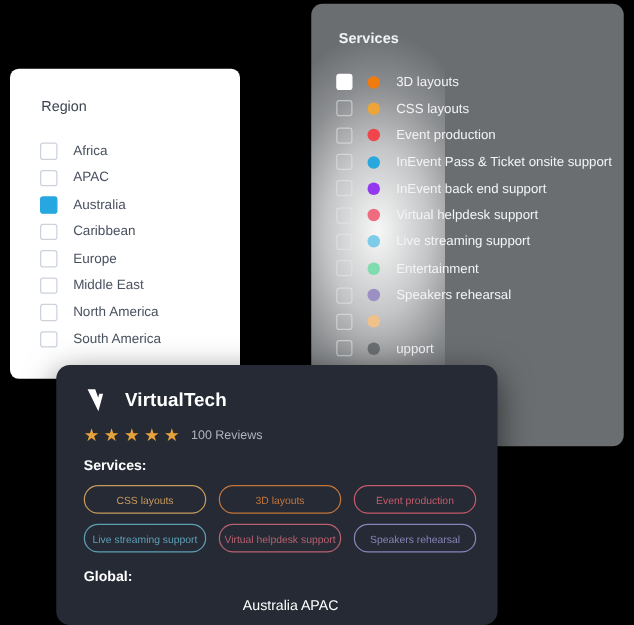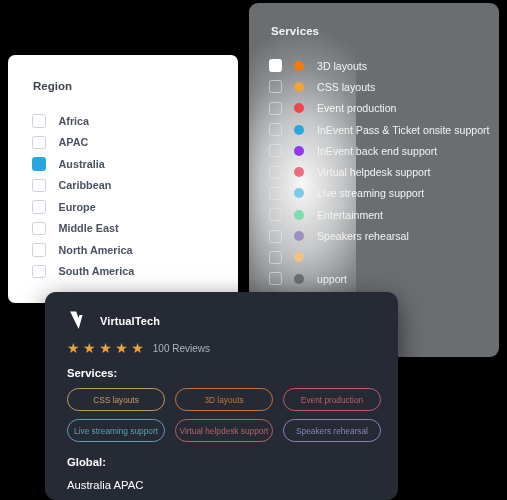--- a/index.html
+++ b/index.html
@@ -86,27 +86,26 @@
     font-size: 10.6px;
     color: #f3f4f5;
     white-space: nowrap;
   }
 
   
   #region-panel {
     position: absolute;
     left: 8px;
     top: 55px;
-    width: 230px;
+    width: 184px;
     height: 248px;
     background: #ffffff;
     border-radius: 7px;
     overflow: hidden;
     box-shadow: 0 6px 20px rgba(0,0,0,0.45);
-    font-weight: bold;
   }
   .region-title {
     position: absolute;
     left: 25px;
     top: 25px;
     font-size: 11.5px;
     color: #3d4450;
   }
   #region-list {
     position: absolute;
@@ -156,21 +155,21 @@
     align-items: center;
     padding: 17px 0 0 22px;
   }
   .vendor-logo {
     width: 23px;
     height: 23px;
     flex: none;
   }
   .vendor-name {
     margin-left: 10px;
-    font-size: 11px;
+    font-size: 15px;
     font-weight: bold;
     color: #ffffff;
     letter-spacing: 0.1px;
   }
   .rating-row {
     display: flex;
     align-items: center;
     padding: 9px 0 0 22px;
   }
   .stars {
@@ -215,20 +214,21 @@
   .regions-label {
     padding: 14px 0 0 22px;
     font-size: 11.3px;
     font-weight: bold;
     color: #ffffff;
   }
   .regions-value {
     padding: 11px 0 0 22px;
     font-size: 11.3px;
     color: #ffffff;
+    text-align: center;
   }
 </style>
 </head>
 <body>
 
 <div id="services-panel">
   <div id="services-glow"></div>
   <div class="services-title">Services</div>
   <div id="services-list">
       <div class="service-row">

